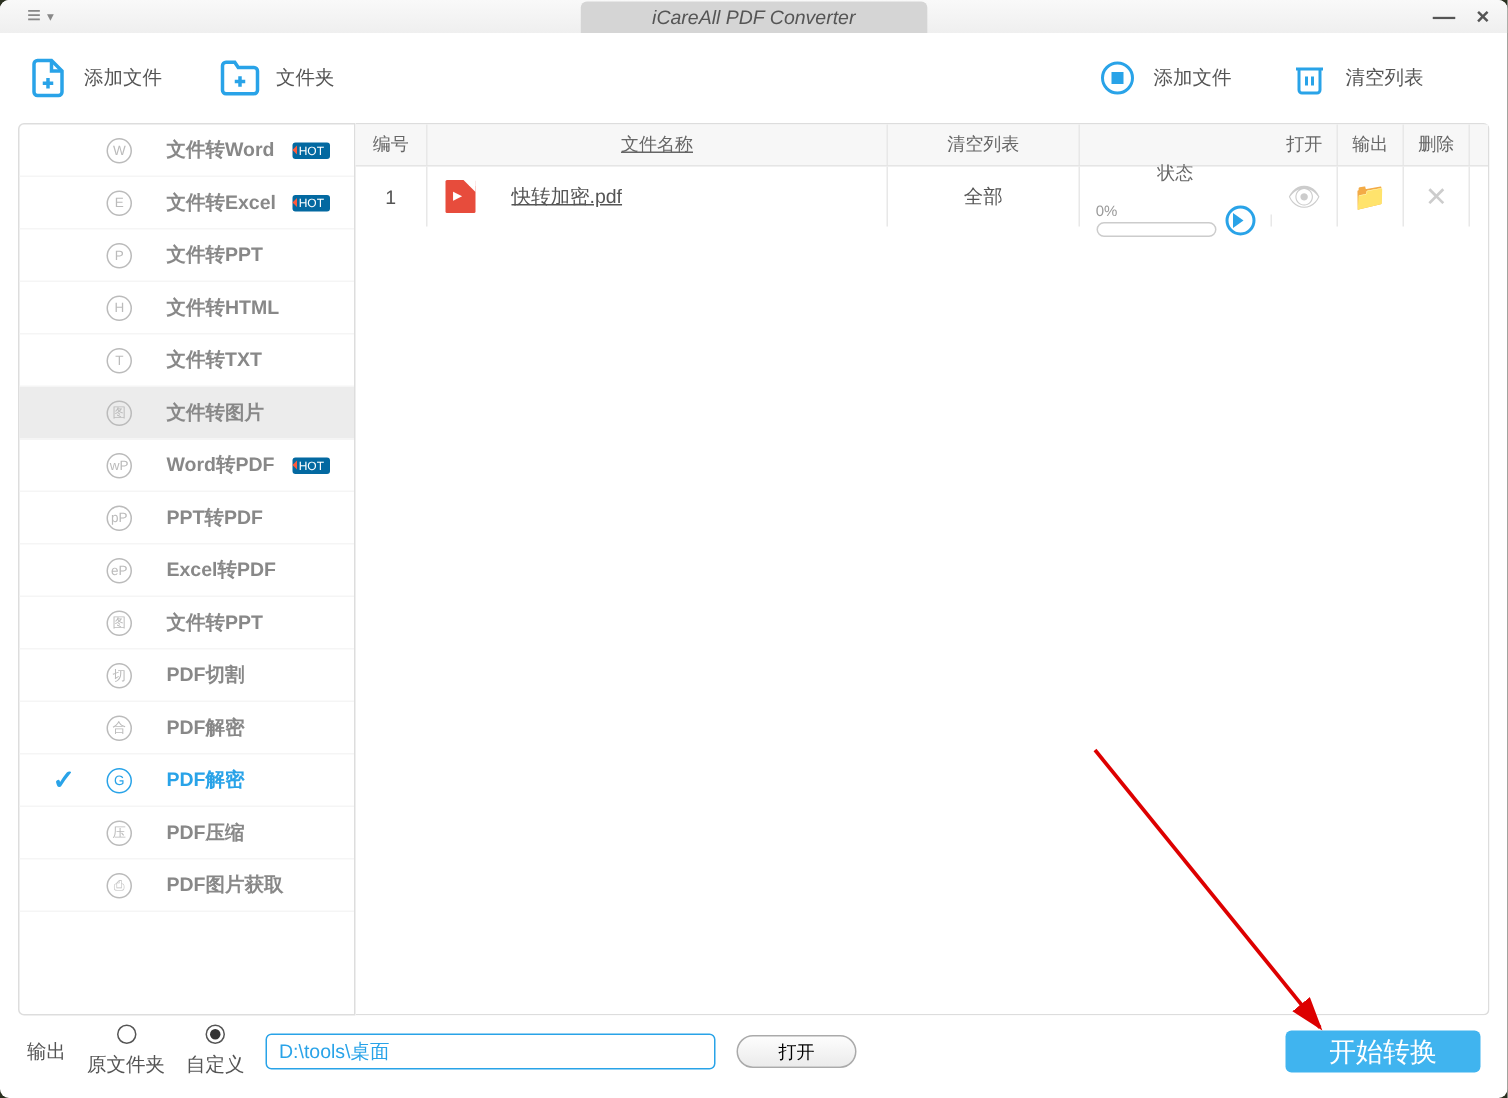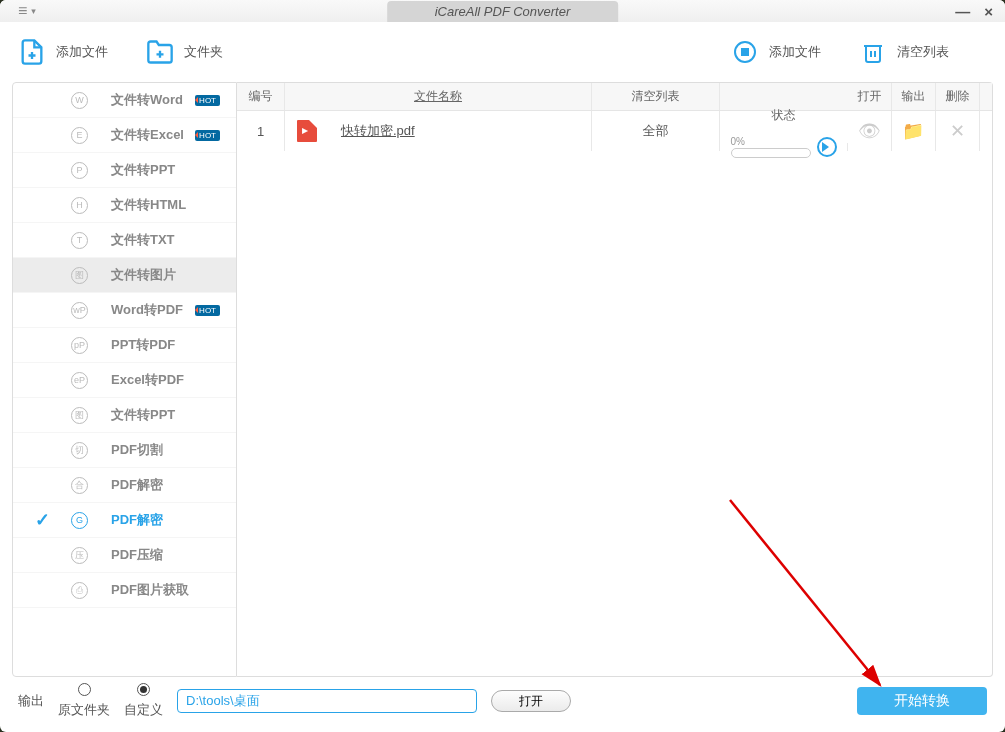--- a/index.html
+++ b/index.html
@@ -49,21 +49,21 @@
 .play-btn::before { content:''; border: 5px solid transparent; border-left: 7px solid #29a3e8; margin-left: 3px; }
 .col-status .wrap { display: flex; align-items: center; gap: 0; }
 .col-status .pwrap { display: flex; flex-direction: column; align-items: flex-start; }
 .ico-gray { color: #ccc; font-size: 18px; cursor: pointer; }
 .footer { height: 48px; display: flex; align-items: center; padding: 0 18px; gap: 14px; color: #555; }
 .footer .radio { display: flex; align-items: center; gap: 5px; cursor: pointer; flex-direction: column; }
 .footer .radio .r { width: 13px; height: 13px; border: 1px solid #555; border-radius: 50%; display: flex; align-items: center; justify-content: center; }
 .footer .radio .r.on::after { content:''; width:7px; height:7px; background:#333; border-radius:50%; }
 .path-input { width: 300px; height: 24px; border: 1px solid #29a3e8; border-radius: 4px; padding: 0 8px; color: #29a3e8; font-size: 13px; }
 .open-btn { width: 80px; height: 22px; border: 1px solid #aaa; border-radius: 11px; background: linear-gradient(#fdfdfd,#ebebeb); cursor: pointer; font-size: 12px; }
-.start-btn { width: 130px; height: 28px; background: #40b4ef; color: #fff; border: none; border-radius: 4px; cursor: pointer; font-size: 14px; margin-left: auto; }
+.start-btn { width: 130px; height: 28px; background: #40b4ef; color: #fff; border: none; border-radius: 4px; cursor: pointer; font-size: 18px; margin-left: auto; }
 .arrow-svg { position: absolute; pointer-events: none; }
 </style>
 </head>
 <body>
 
 <div class="window">
 
   <div class="titlebar">
     <div class="menu">
       <span>≡</span>

